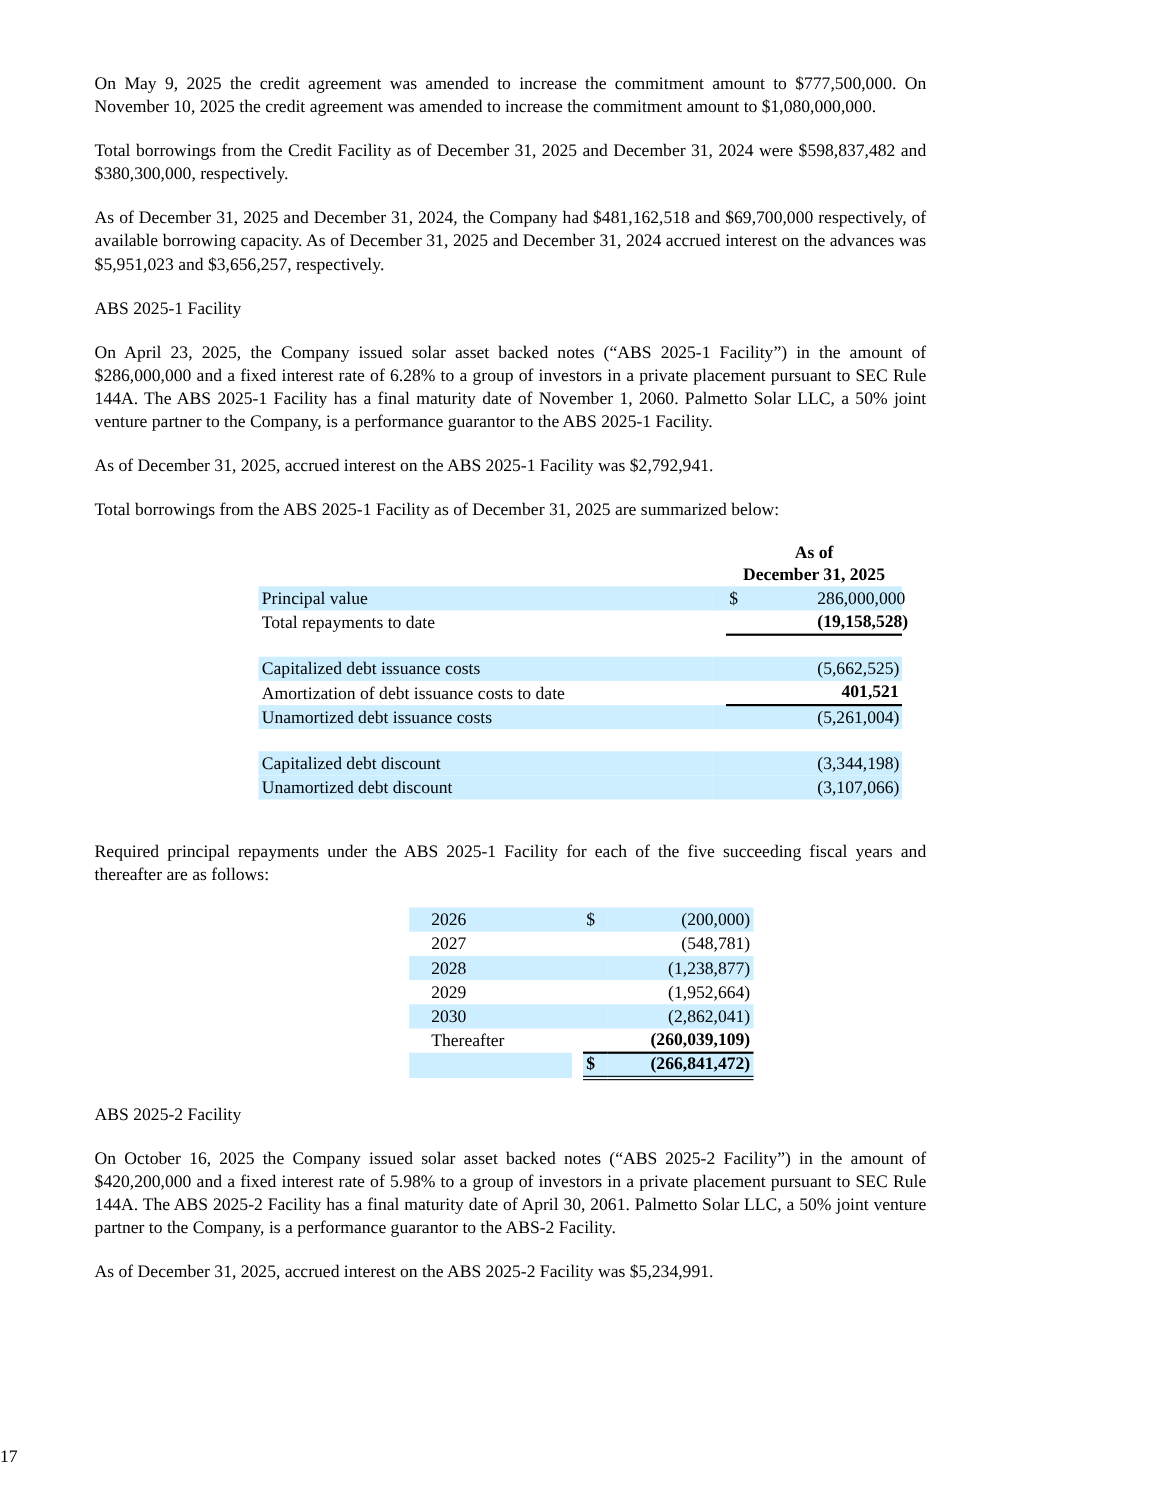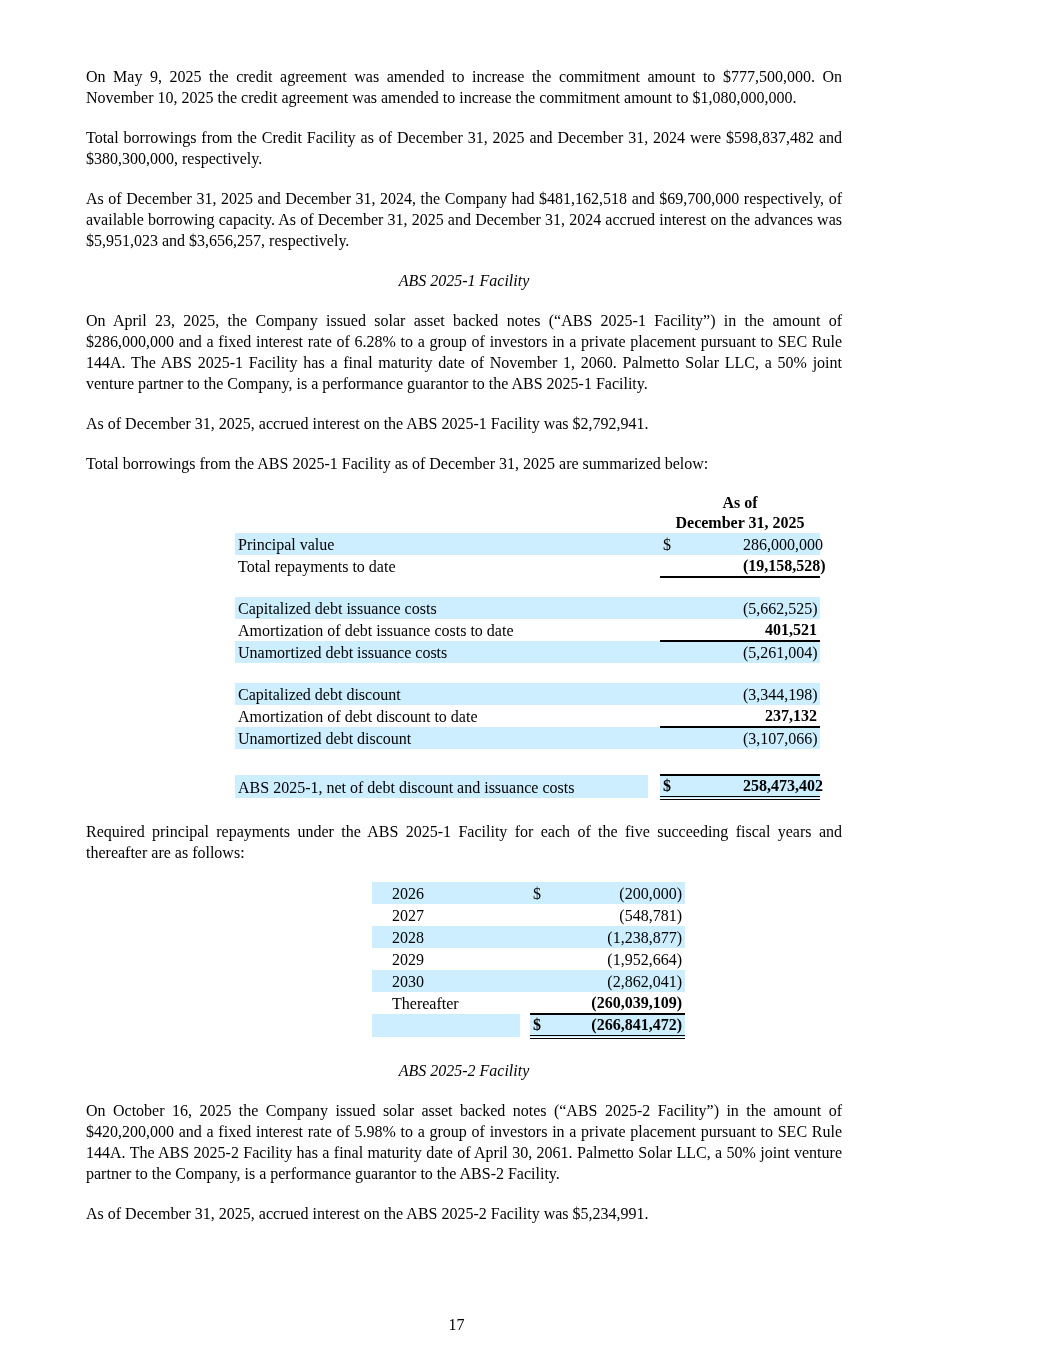--- a/index.html
+++ b/index.html
@@ -3,47 +3,47 @@
 <meta charset="utf-8">
 <style>
   html,body { margin:0; padding:0; background:#ffffff; }
   .page {
     width:927px; height:1365px; position:relative; background:#ffffff;
     box-sizing:border-box; padding:66px 85px 0 86px;
     font-family:"Liberation Serif","DejaVu Serif",serif;
     font-size:16px; line-height:21px; color:#000;
   }
   p.para { margin:0 0 19px 0; text-align:justify; }
-  p.heading { margin:0 0 19px 0; font-style:italic; text-align:center; }
+  p.heading { margin:0 0 19px 0; text-align:left; }
 
   table.tbl { border-collapse:collapse; table-layout:fixed; }
   table.tbl td { height:22px; padding:0 3px; vertical-align:bottom; line-height:20px; box-sizing:border-box; }
 
-  table.t1 { margin:2px 0 21px 149px; width:585px; }
+  table.t1 { margin:2px 0 11px 149px; width:585px; }
   table.t1 td.lbl { width:413px; }
   table.t1 td.gap { width:12px; padding:0; }
   table.t1 td.cur { width:30px; text-align:left; }
   table.t1 td.val { width:130px; text-align:right; }
 
   table.t2 { margin:2px 0 21px 286px; width:313px; }
   table.t2 td.lbl { width:148px;padding-left:20px; }
   table.t2 td.gap { width:10px; padding:0; }
   table.t2 td.cur { width:22px; text-align:left; }
   table.t2 td.val { width:133px; text-align:right; }
 
   td.hdr { text-align:center; font-weight:bold; vertical-align:bottom; }
   tr.shade td { background:var(--shade,#cceeff); }
   tr.total td.gap { background:#ffffff; }
   tr.spacer td { height:20px; background:#ffffff; }
   tr.spacer-lg td { height:26px; background:#ffffff; }
   td.rule { border-bottom:2px solid #000;font-weight:bold; }
   tr.total td.cur, tr.total td.val { border-top:2px solid #000; border-bottom:4px double #000; font-weight:bold; }
   td.pr { padding-right:8px; }
 
-  .page-number { position:absolute; left:0; right:14px; bottom:30px; text-align:center; }
+  .page-number { position:absolute; left:0; right:14px; bottom:30px; }
 </style>
 </head>
 <body>
 
 <div class="page">
 
   <p class="para">On May 9, 2025 the credit agreement was amended to increase the commitment amount to $777,500,000. On November 10, 2025 the credit agreement was amended to increase the commitment amount to $1,080,000,000.</p>
   <p class="para">Total borrowings from the Credit Facility as of December 31, 2025 and December 31, 2024 were $598,837,482 and $380,300,000, respectively.</p>
   <p class="para">As of December 31, 2025 and December 31, 2024, the Company had $481,162,518 and $69,700,000 respectively, of available borrowing capacity. As of December 31, 2025 and December 31, 2024 accrued interest on the advances was $5,951,023 and $3,656,257, respectively.</p>
 
@@ -97,41 +97,29 @@
     </tr>
     <tr class="spacer">
           <td colspan="4"></td>
         </tr>
     <tr class="shade">
       <td class="lbl">Capitalized debt discount</td>
       <td class="gap"></td>
       <td class="cur"></td>
       <td class="val">(3,344,198)</td>
     </tr>
-    <tr>
-      <td class="lbl">Amortization of debt discount to date</td>
-      <td class="gap"></td>
-      <td class="cur rule"></td>
-      <td class="val rule pr">237,132</td>
-    </tr>
     <tr class="shade">
       <td class="lbl">Unamortized debt discount</td>
       <td class="gap"></td>
       <td class="cur"></td>
       <td class="val">(3,107,066)</td>
     </tr>
     <tr class="spacer-lg">
           <td colspan="4"></td>
         </tr>
-    <tr class="shade total">
-      <td class="lbl">ABS 2025-1, net of debt discount and issuance costs</td>
-      <td class="gap"></td>
-      <td class="cur">$</td>
-      <td class="val pr">258,473,402</td>
-    </tr>
   </tbody>
     </table>
 
   <p class="para">Required principal repayments under the ABS 2025-1 Facility for each of the five succeeding fiscal years and thereafter are as follows:</p>
 
   <table class="tbl t2">
     <tbody>
         <tr class="shade">
       <td class="lbl">2026</td>
       <td class="gap"></td>

